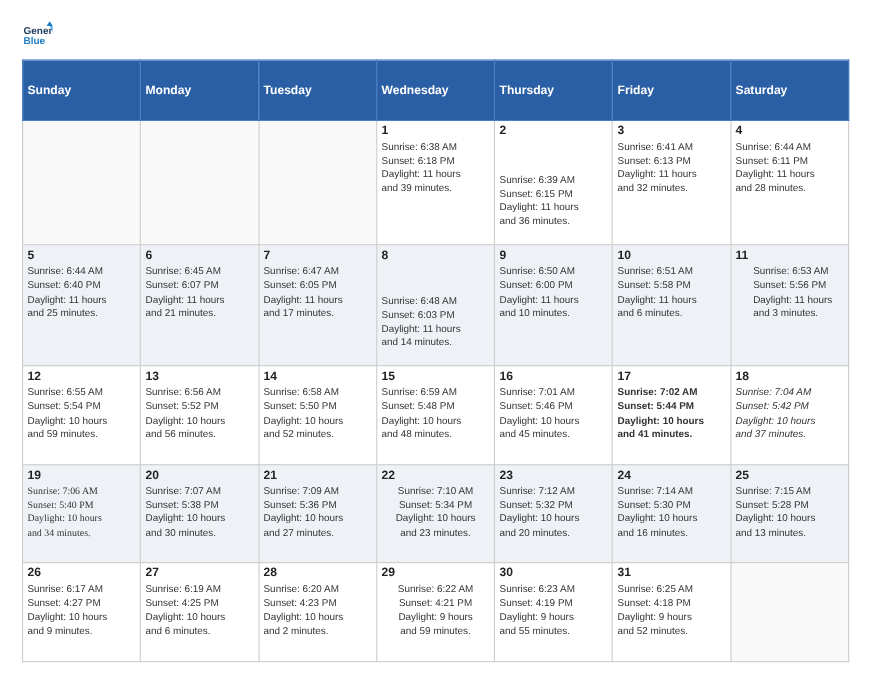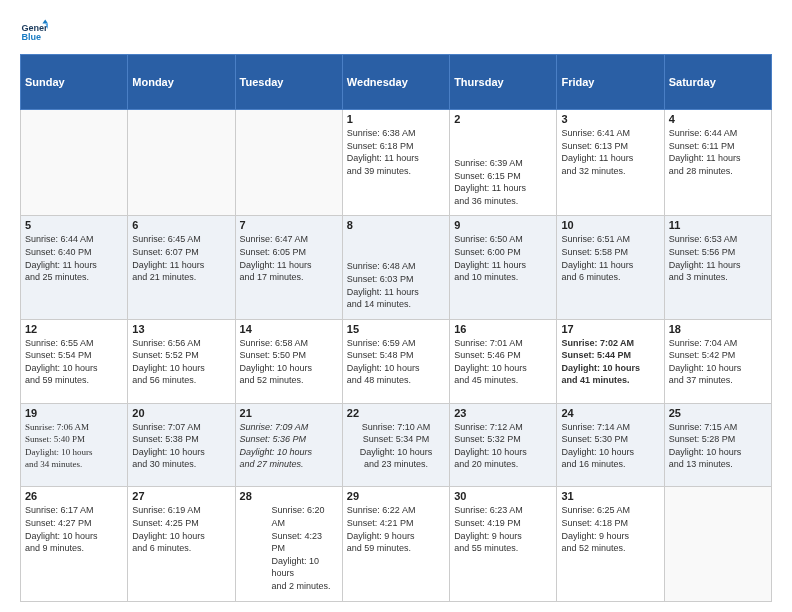--- a/index.html
+++ b/index.html
@@ -190,21 +190,21 @@
           </td>
           <td>
             <span class="day-number">10</span>
             <div class="day-info" style="white-space: pre-line;">Sunrise: 6:51 AM
 Sunset: 5:58 PM
 Daylight: 11 hours
 and 6 minutes.</div>
           </td>
           <td>
             <span class="day-number">11</span>
-            <div class="day-info" style="white-space: pre-line;">Sunrise: 6:53 AM
+            <div class="day-info" style="white-space: pre-line; margin-left: 16px;">Sunrise: 6:53 AM
 Sunset: 5:56 PM
 Daylight: 11 hours
 and 3 minutes.</div>
           </td>
         </tr>
         <tr>
           <td>
             <span class="day-number">12</span>
             <div class="day-info" style="white-space: pre-line;">Sunrise: 6:55 AM
 Sunset: 5:54 PM
@@ -241,21 +241,21 @@
           </td>
           <td>
             <span class="day-number">17</span>
             <div class="day-info" style="white-space: pre-line; font-weight: bold;">Sunrise: 7:02 AM
 Sunset: 5:44 PM
 Daylight: 10 hours
 and 41 minutes.</div>
           </td>
           <td>
             <span class="day-number">18</span>
-            <div class="day-info" style="white-space: pre-line;">Sunrise: 7:04 AM
+            <div class="day-info" style="white-space: pre-line; font-style: italic;">Sunrise: 7:04 AM
 Sunset: 5:42 PM
 Daylight: 10 hours
 and 37 minutes.</div>
           </td>
         </tr>
         <tr class="row-shaded">
           <td>
             <span class="day-number">19</span>
             <div class="day-info" style="white-space: pre-line; font-family: Liberation Serif, serif;">Sunrise: 7:06 AM
 Sunset: 5:40 PM
@@ -264,21 +264,21 @@
           </td>
           <td>
             <span class="day-number">20</span>
             <div class="day-info" style="white-space: pre-line;">Sunrise: 7:07 AM
 Sunset: 5:38 PM
 Daylight: 10 hours
 and 30 minutes.</div>
           </td>
           <td>
             <span class="day-number">21</span>
-            <div class="day-info" style="white-space: pre-line; font-style: italic;">Sunrise: 7:09 AM
+            <div class="day-info" style="white-space: pre-line;">Sunrise: 7:09 AM
 Sunset: 5:36 PM
 Daylight: 10 hours
 and 27 minutes.</div>
           </td>
           <td>
             <span class="day-number">22</span>
             <div class="day-info" style="white-space: pre-line; text-align: center;">Sunrise: 7:10 AM
 Sunset: 5:34 PM
 Daylight: 10 hours
 and 23 minutes.</div>
@@ -315,28 +315,28 @@
           </td>
           <td>
             <span class="day-number">27</span>
             <div class="day-info" style="white-space: pre-line;">Sunrise: 6:19 AM
 Sunset: 4:25 PM
 Daylight: 10 hours
 and 6 minutes.</div>
           </td>
           <td>
             <span class="day-number">28</span>
-            <div class="day-info" style="white-space: pre-line; margin-left: 32px;">Sunrise: 6:20 AM
+            <div class="day-info" style="white-space: pre-line;">Sunrise: 6:20 AM
 Sunset: 4:23 PM
 Daylight: 10 hours
 and 2 minutes.</div>
           </td>
           <td>
             <span class="day-number">29</span>
-            <div class="day-info" style="white-space: pre-line;">Sunrise: 6:22 AM
+            <div class="day-info" style="white-space: pre-line; text-align: center;">Sunrise: 6:22 AM
 Sunset: 4:21 PM
 Daylight: 9 hours
 and 59 minutes.</div>
           </td>
           <td>
             <span class="day-number">30</span>
             <div class="day-info" style="white-space: pre-line;">Sunrise: 6:23 AM
 Sunset: 4:19 PM
 Daylight: 9 hours
 and 55 minutes.</div>

